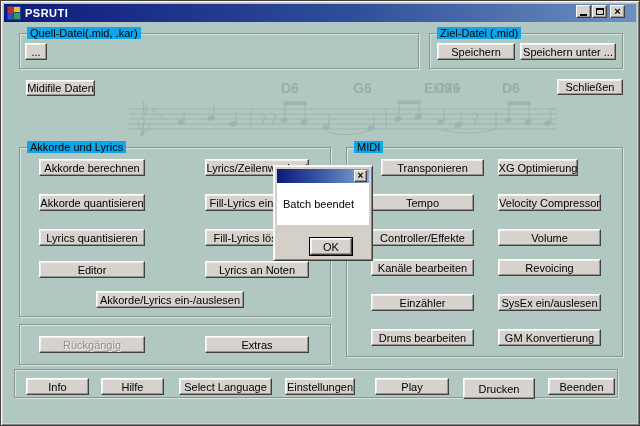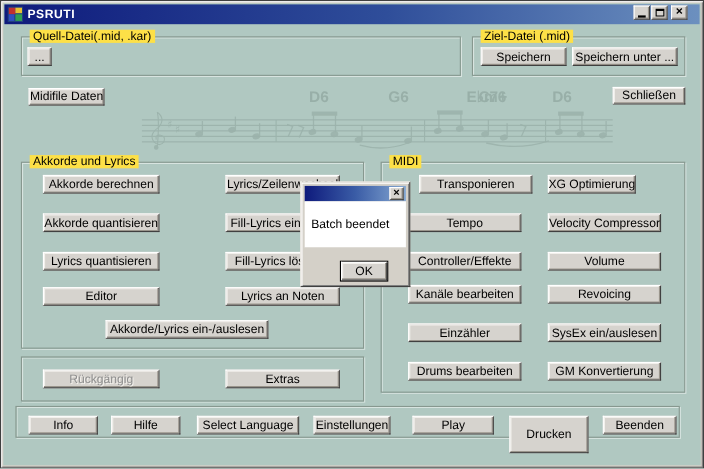--- a/index.html
+++ b/index.html
@@ -39,21 +39,21 @@
   .glyph-max { width:8px; height:7px; border:1px solid #000; border-top-width:2px; }
   .glyph-close { font-size:11px; font-weight:bold; margin-top:-1px; }
 
   .group {
     position:absolute;
     border:1px solid #87988f;
     box-shadow: 1px 1px 0 #d8e4e0, inset 1px 1px 0 #d8e4e0;
   }
   .glabel {
     position:absolute; top:-7px; left:7px;
-    background:#fde047; padding:0 3px; font-size:11px; white-space:nowrap;
+    background:#0ea5e9; padding:0 3px; font-size:11px; white-space:nowrap;
   }
 
   .btn {
     position:absolute;
     background:#d6d3ce;
     border:1px solid; border-color:#ffffff #404040 #404040 #ffffff;
     box-shadow: inset -1px -1px 0 #9a958c, inset 1px 1px 0 #f2f0ec;
     display:flex; align-items:center; justify-content:center;
     font-size:11px; white-space:nowrap; cursor:default; overflow:hidden;
   }
@@ -229,21 +229,21 @@
   <div class="group" style="left:18px; top:323px; width:312px; height:41px;"></div>
   <button class="btn disabled" style="left:38px; top:335px; width:106px; height:17px;">Rückgängig</button>
   <button class="btn" style="left:204px; top:335px; width:104px; height:17px;">Extras</button>
 
   <div class="group" style="left:13px; top:368px; width:604px; height:29px;"></div>
   <button class="btn" style="left:25px; top:377px; width:63px; height:17px;">Info</button>
   <button class="btn" style="left:100px; top:377px; width:63px; height:17px;">Hilfe</button>
   <button class="btn" style="left:178px; top:377px; width:93px; height:17px;">Select Language</button>
   <button class="btn" style="left:284px; top:377px; width:70px; height:17px;">Einstellungen</button>
   <button class="btn" style="left:374px; top:377px; width:74px; height:17px;">Play</button>
-  <button class="btn" style="left:462px; top:377px; width:72px; height:34px;">Drucken</button>
+  <button class="btn" style="left:462px; top:377px; width:72px; height:21px;">Drucken</button>
   <button class="btn" style="left:547px; top:377px; width:67px; height:17px;">Beenden</button>
 
   <div class="dialog">
     <div class="dialog-title">
       <div class="dialog-close">
           <span>×</span>
         </div>
     </div>
     <div class="dialog-content">
       <span class="dialog-message">Batch beendet</span>

